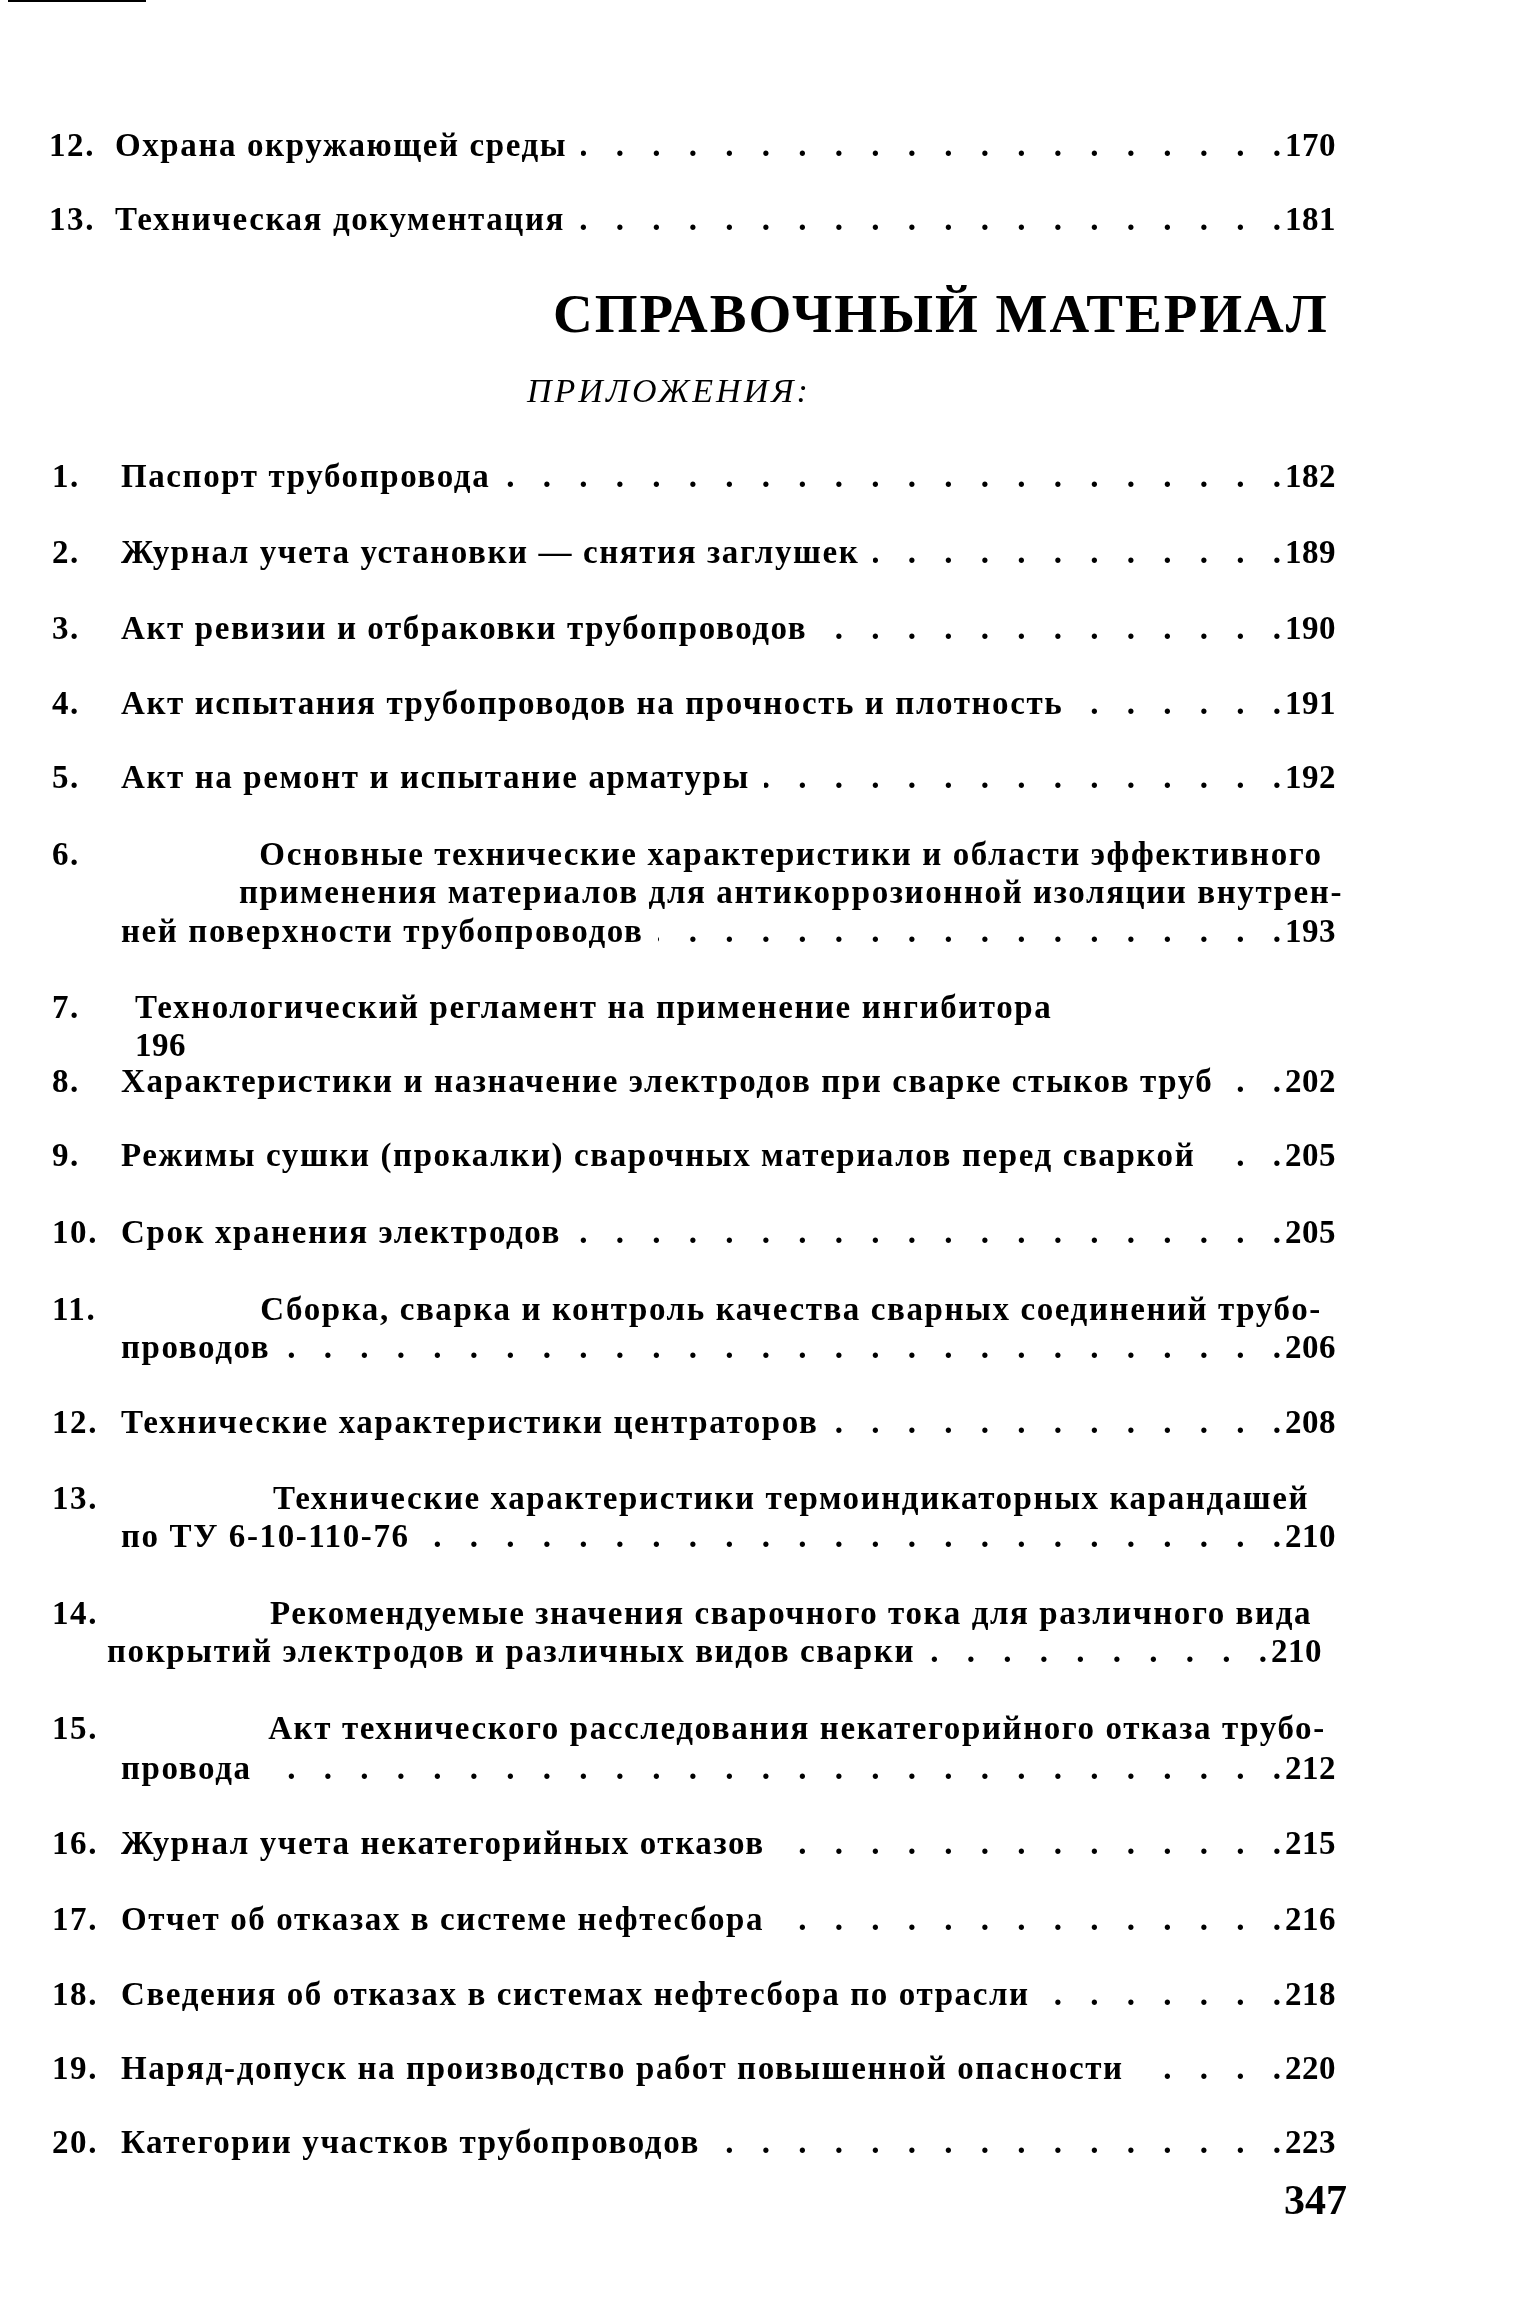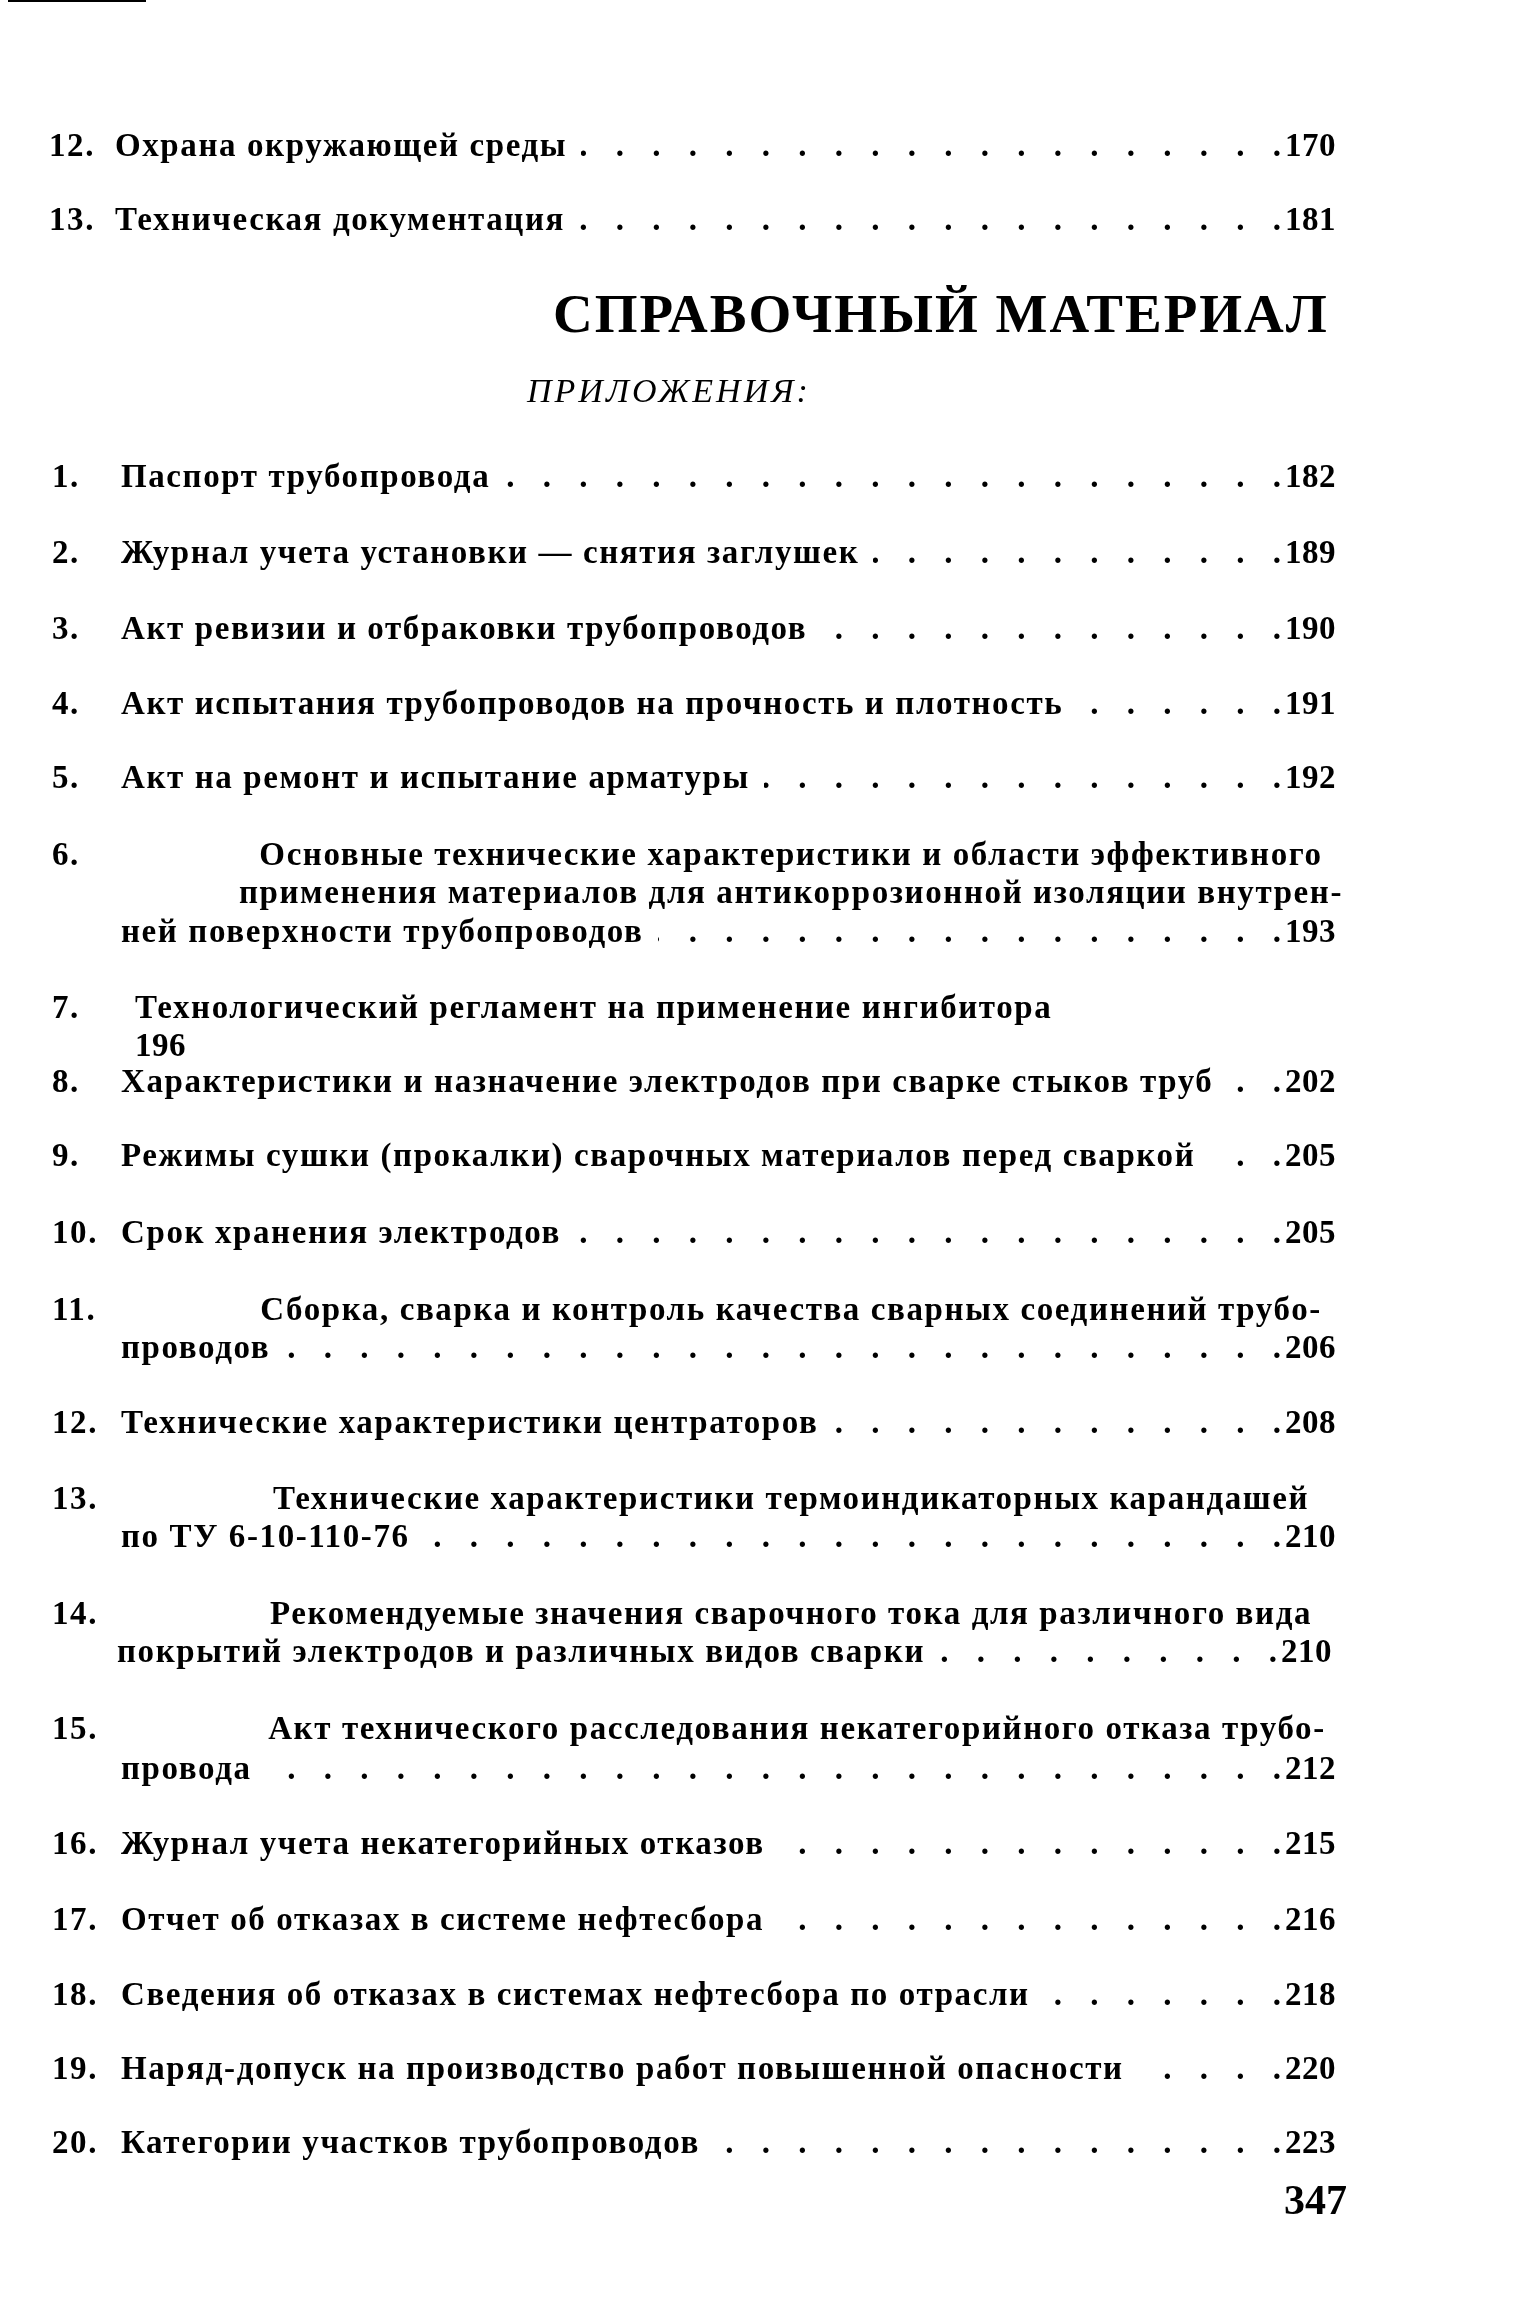--- a/index.html
+++ b/index.html
@@ -164,21 +164,21 @@
       <div class="row cont" style="top: 1479px; left: 121px;">Технические характеристики термоиндикаторных карандашей</div>
       <div class="row line" style="top: 1517px; left: 121px; width: 1215px;">
         <span class="txt">по ТУ 6-10-110-76</span>
         <span class="dots"></span>
         <span class="pg">210</span>
       </div>
     </div>
     <div>
       <div class="row num" style="top: 1594px; left: 52px; width: 58px;">14.</div>
       <div class="row cont" style="top: 1594px; left: 121px;">Рекомендуемые значения сварочного тока для различного вида</div>
-      <div class="row line" style="top: 1632px; left: 117px; width: 1215px;">
+      <div class="row line" style="top: 1632px; left: 107px; width: 1215px;">
         <span class="txt">покрытий электродов и различных видов сварки</span>
         <span class="dots"></span>
         <span class="pg">210</span>
       </div>
     </div>
     <div>
       <div class="row num" style="top: 1709px; left: 52px; width: 58px;">15.</div>
       <div class="row cont" style="top: 1709px; left: 127px;">Акт технического расследования некатегорийного отказа трубо-</div>
       <div class="row line" style="top: 1749px; left: 121px; width: 1215px;">
         <span class="txt">провода</span>

